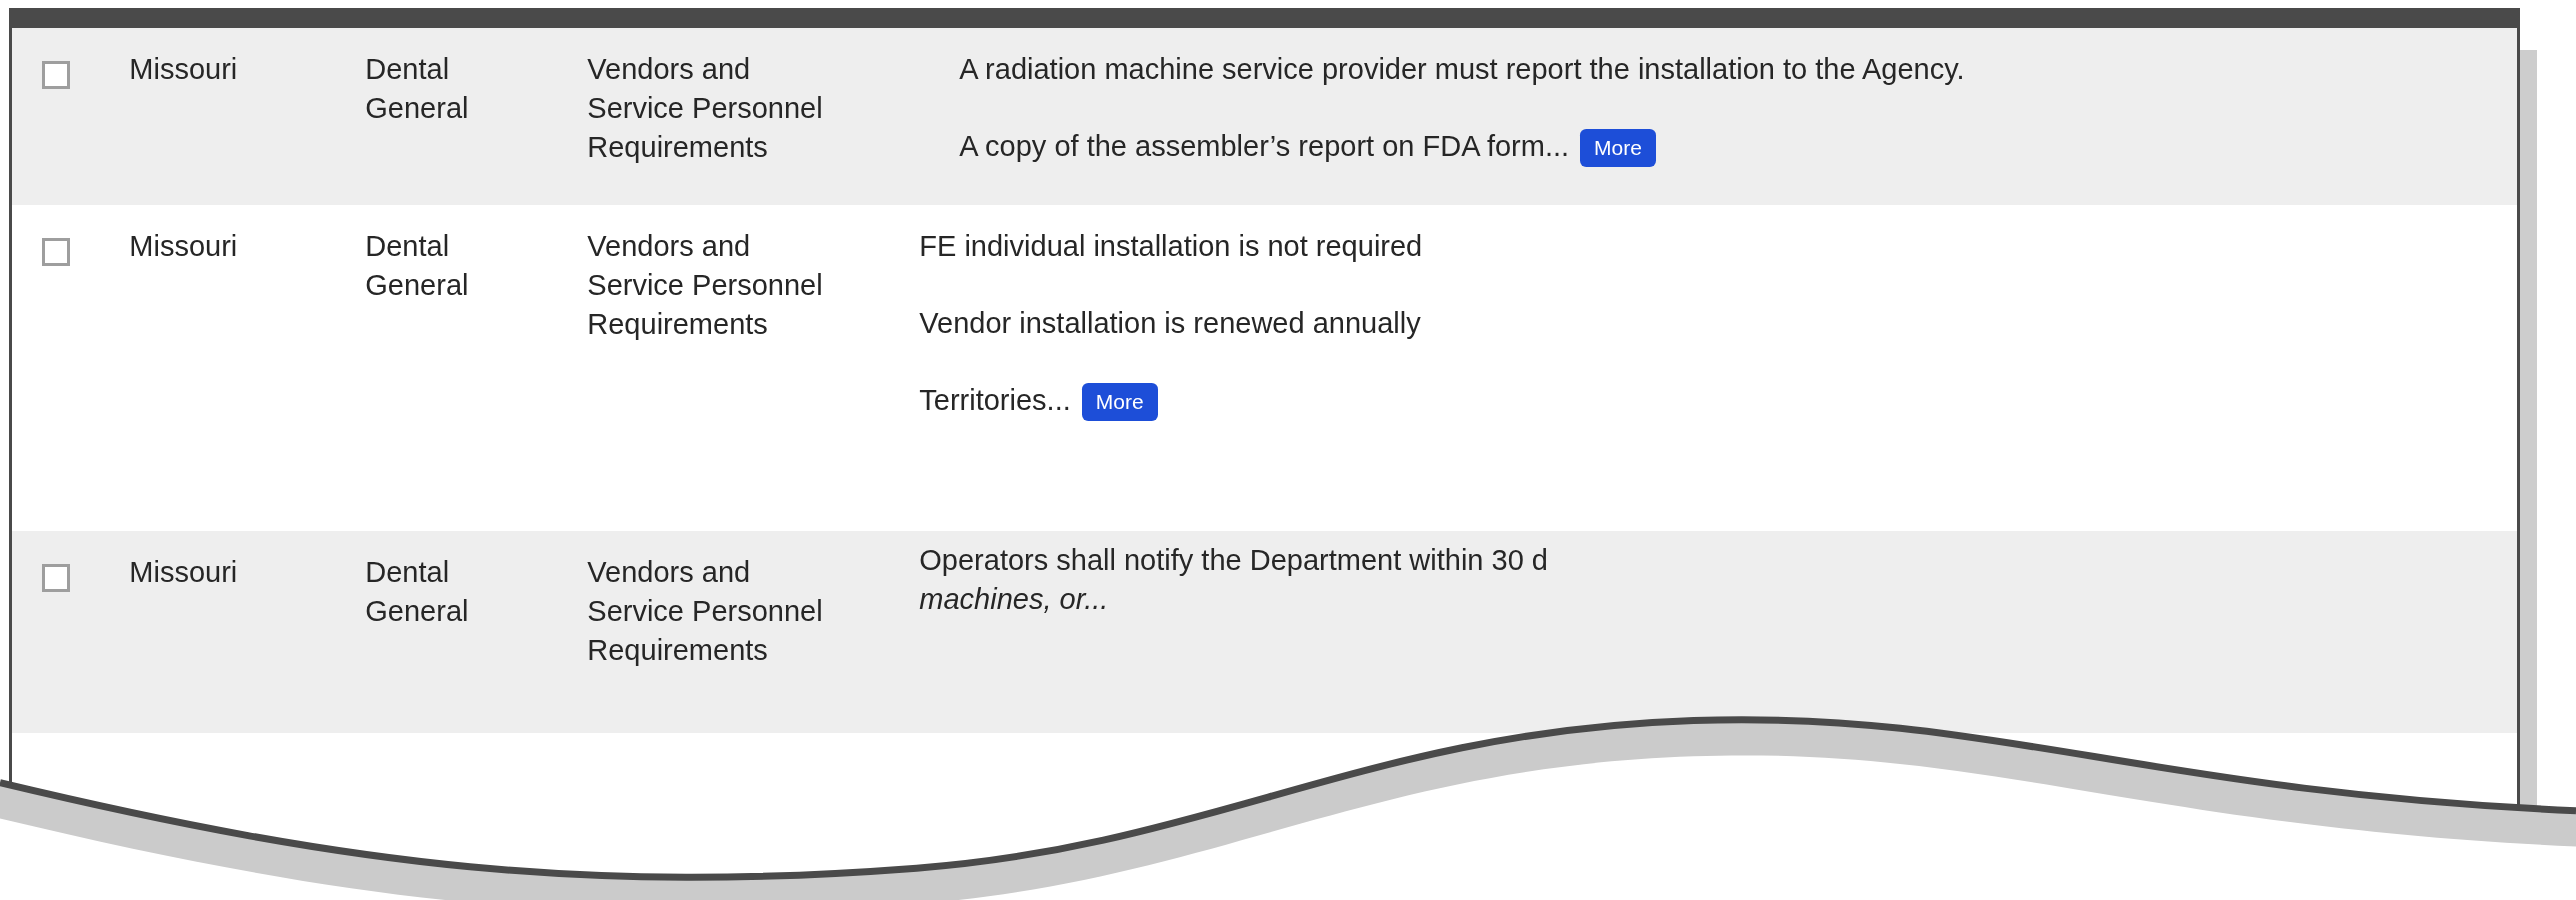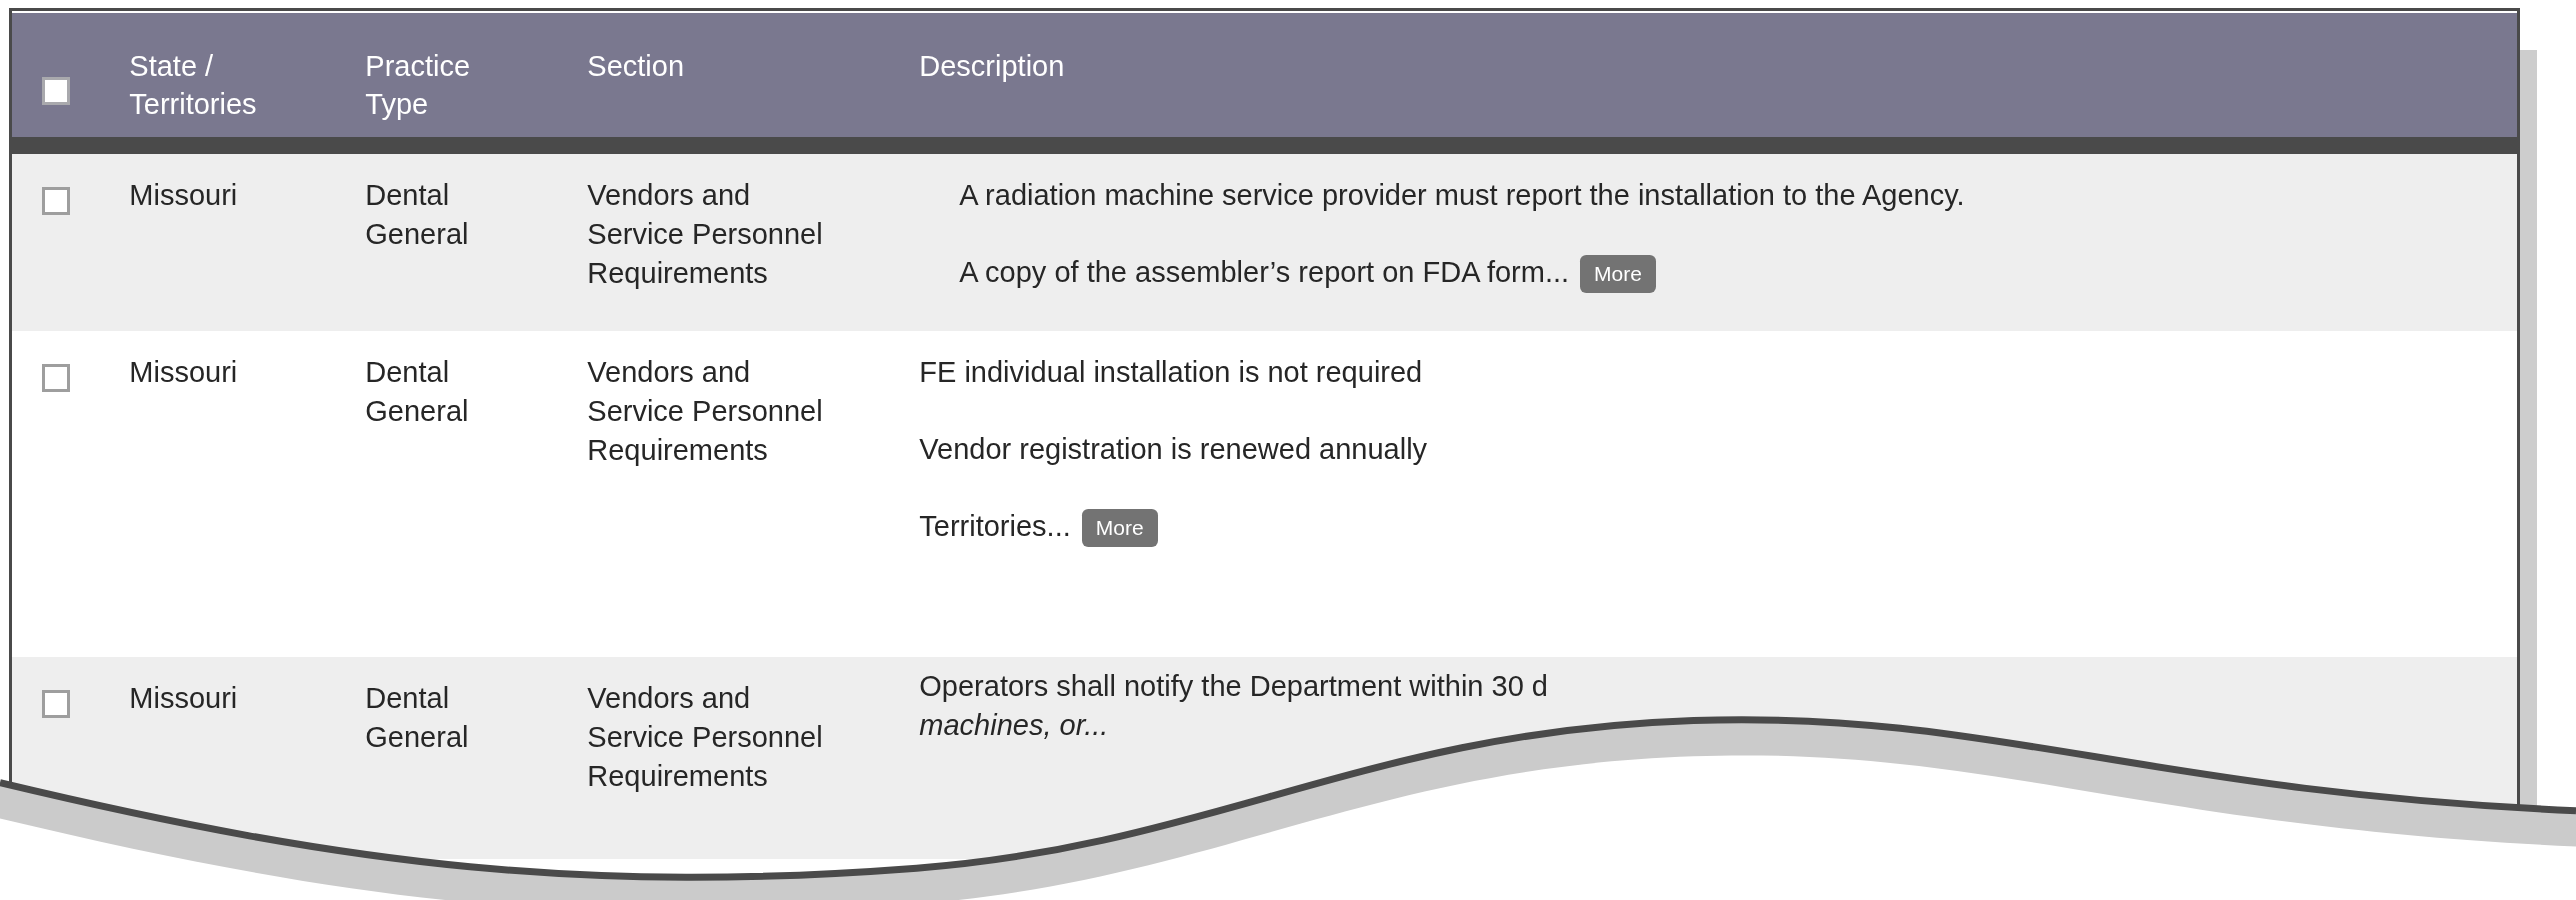--- a/index.html
+++ b/index.html
@@ -122,21 +122,21 @@
     font-size: 29px;
     line-height: 39px;
     color: #262626;
     white-space: nowrap;
   }
   .desc-line + .desc-line { margin-top: 38px; }
 
   .more-btn {
     display: inline-block;
     vertical-align: 0.8px;
-    background: #737373;
+    background: #1d4ed8;
     color: #ffffff;
     font-size: 21px;
     line-height: 21px;
     padding: 8.5px 14px 9.3px 14px;
     border-radius: 6.2px;
     margin-left: 11px;
     border: none;
     font-family: "Liberation Sans", sans-serif;
     cursor: pointer;
   }
@@ -154,39 +154,20 @@
 </head>
 <body>
 
 <div id="screen">
 
   <div class="shadow-right"></div>
 
   <div class="table-panel">
     <div class="table-inner">
 
-      <div class="thead">
-        <div class="cell c-check th th-check">
-          <span class="cb-header"></span>
-        </div>
-        <div class="cell c-state th">
-          <div>State /</div>
-          <div>Territories</div>
-        </div>
-        <div class="cell c-type th">
-          <div>Practice</div>
-          <div>Type</div>
-        </div>
-        <div class="cell c-sect th">
-          <div>Section</div>
-        </div>
-        <div class="cell c-desc th">
-          <div>Description</div>
-        </div>
-      </div>
       <div class="thead-sep"></div>
 
       <div class="row row-alt" style="height:177px;">
         <div class="cell c-check" style="top:33px;">
           <span class="cb-row"></span>
         </div>
         <div class="cell c-state td" style="top:22px;">Missouri</div>
         <div class="cell c-type td" style="top:22px;">
           <div>Dental</div>
           <div>General</div>
@@ -211,21 +192,21 @@
           <div>Dental</div>
           <div>General</div>
         </div>
         <div class="cell c-sect td" style="top:22px;">
           <div>Vendors and</div>
           <div>Service Personnel</div>
           <div>Requirements</div>
         </div>
         <div class="cell c-desc td" style="top:22px;">
           <p class="desc-line">FE individual installation is not required</p>
-          <p class="desc-line">Vendor registration is renewed annually</p>
+          <p class="desc-line">Vendor installation is renewed annually</p>
           <p class="desc-line"><span>Territories...</span><button class="more-btn">More</button></p>
         </div>
       </div>
 
       <div class="row row-alt" style="height:202px;">
         <div class="cell c-check" style="top:33px;">
           <span class="cb-row"></span>
         </div>
         <div class="cell c-state td" style="top:22px;">Missouri</div>
         <div class="cell c-type td" style="top:22px;">

